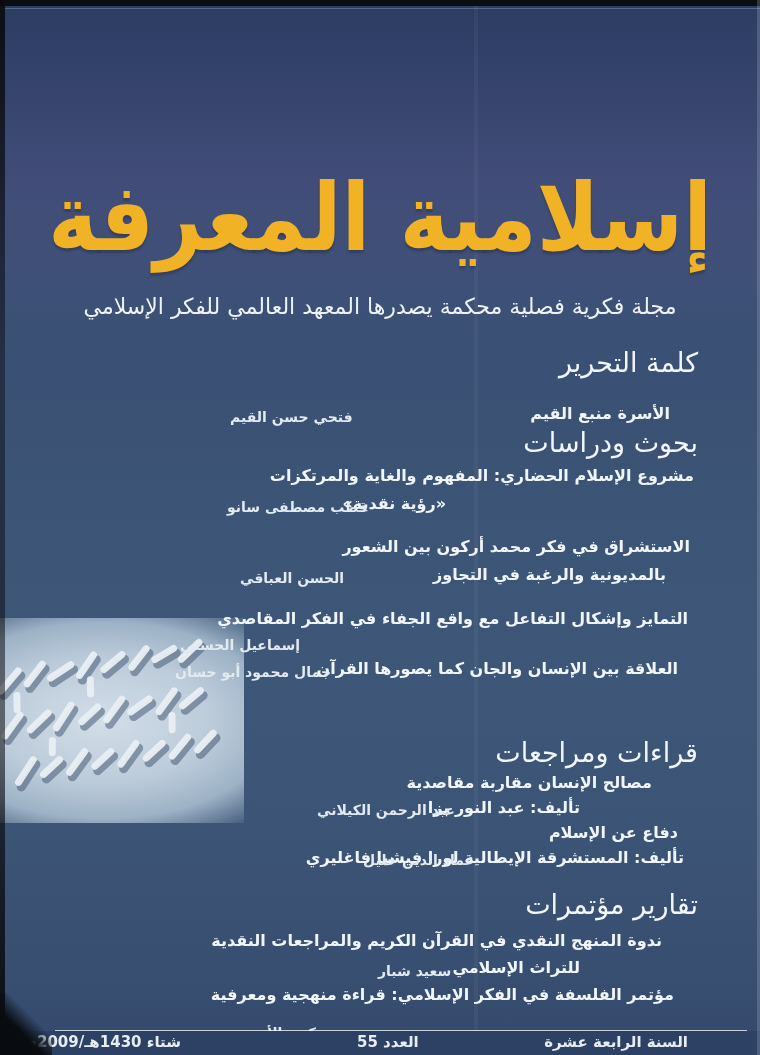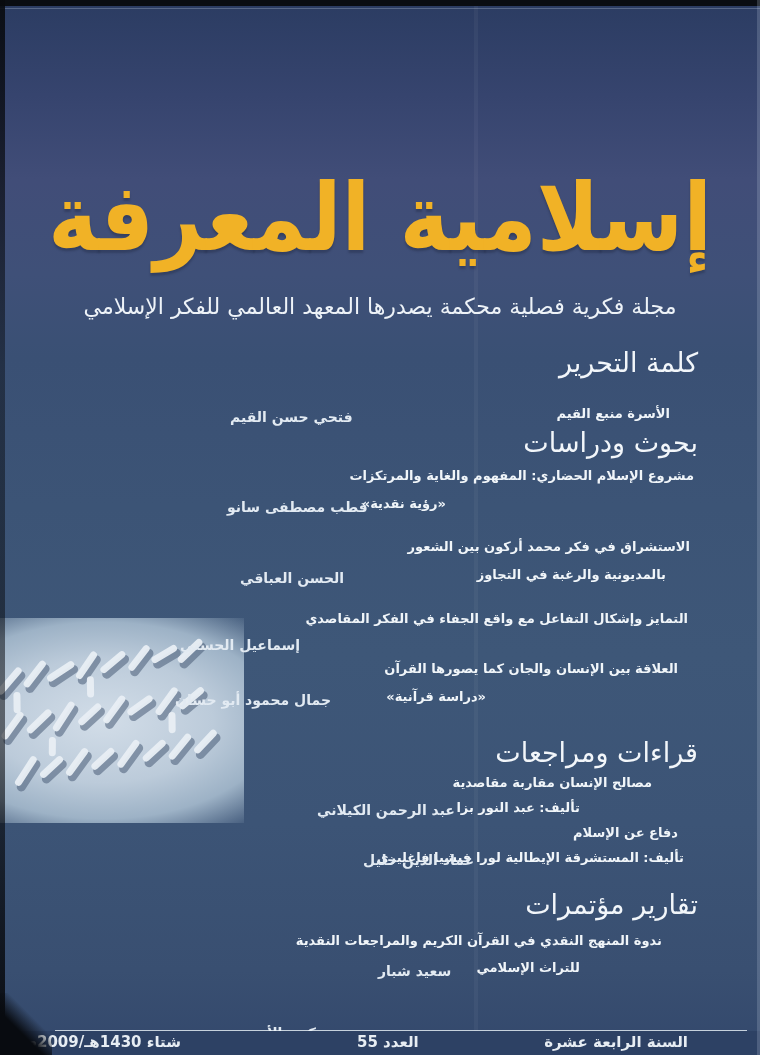--- a/index.html
+++ b/index.html
@@ -54,21 +54,21 @@
   
   .toc {
     position:absolute; left:40px; right:62px; z-index:10;
     direction:rtl; color:#eef3f8;
   }
   .sec-heading {
     margin:0; font-size:27px; font-weight:normal; line-height:34px;
     color:#f2f6fa; letter-spacing:0;
   }
   .row { position:relative; }
-  .t-line { font-size:13px; font-weight:bold; line-height:28px; color:#f0f5f9; }
+  .t-line { font-size:16px; font-weight:bold; line-height:28px; color:#f0f5f9; }
   .lh25 .t-line { line-height:25px; }
   .lh27 .t-line { line-height:27px; }
   .author {
     position:absolute; bottom:3px;
     font-size:14px; font-weight:bold; color:#e2eaf2;
     direction:rtl; white-space:nowrap;
   }
 
   
   .footer-line { position:absolute; top:1030px; left:55px; right:13px; height:1px; background:rgba(235,242,248,.8); z-index:20; }
@@ -134,21 +134,20 @@
     </div>
     <div class="row" style="margin-bottom:22px">
       <div class="titles">
         <div class="t-line" style="padding-right:10px">التمايز وإشكال التفاعل مع واقع الجفاء في الفكر المقاصدي</div>
       </div>
       <span class="author" style="left:140px; bottom:-20px">إسماعيل الحسني</span>
     </div>
     <div class="row">
       <div class="titles">
         <div class="t-line" style="padding-right:20px">العلاقة بين الإنسان والجان كما يصورها القرآن</div>
-        <div class="t-line" style="padding-right:212px">«دراسة قرآنية»</div>
       </div>
       <span class="author" style="left:135px">جمال محمود أبو حسان</span>
     </div>
   </section>
 
   <section class="toc lh25" style="top:736px">
     <h2 class="sec-heading" style="">قراءات ومراجعات</h2>
     <div class="row">
       <div class="titles">
         <div class="t-line" style="padding-right:46px">مصالح الإنسان مقاربة مقاصدية</div>
@@ -168,20 +167,23 @@
   <section class="toc lh27" style="top:888px">
     <h2 class="sec-heading" style="margin-bottom:5px">تقارير مؤتمرات</h2>
     <div class="row">
       <div class="titles">
         <div class="t-line" style="padding-right:36px">ندوة المنهج النقدي في القرآن الكريم والمراجعات النقدية</div>
         <div class="t-line" style="padding-right:118px">للتراث الإسلامي</div>
       </div>
       <span class="author" style="left:338px; bottom:2px">سعيد شبار</span>
     </div>
     <div class="row" style="min-height:54px">
+      <div class="titles">
+        <div class="t-line" style="padding-right:24px">مؤتمر الفلسفة في الفكر الإسلامي: قراءة منهجية ومعرفية</div>
+      </div>
       <span class="author" style="left:200px; bottom:auto; top:44px">مكتب الأردن</span>
     </div>
   </section>
 
   <div class="footer-line"></div>
   <div class="footer">
     <span class="f-date">شتاء 1430هـ/2009م</span>
     <span class="f-issue">العدد 55</span>
     <span class="f-year">السنة الرابعة عشرة</span>
   </div>

